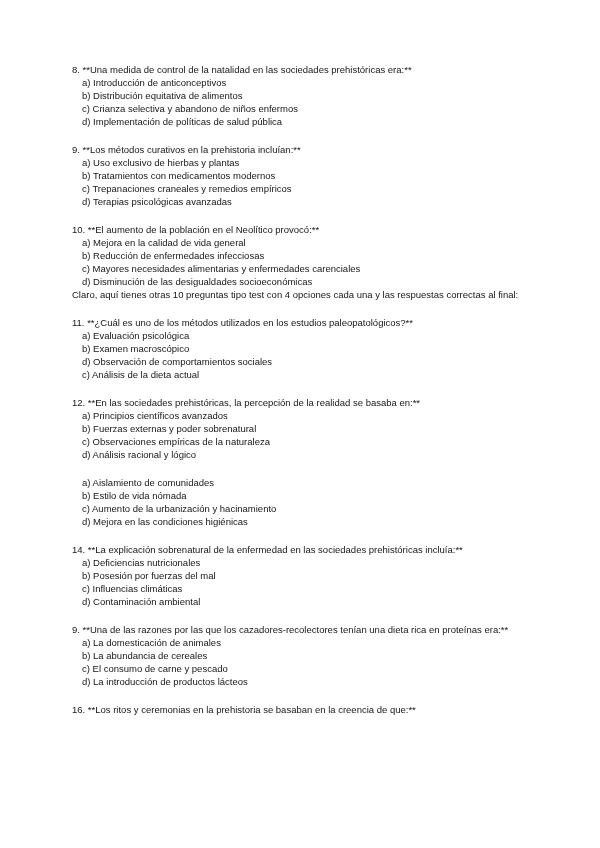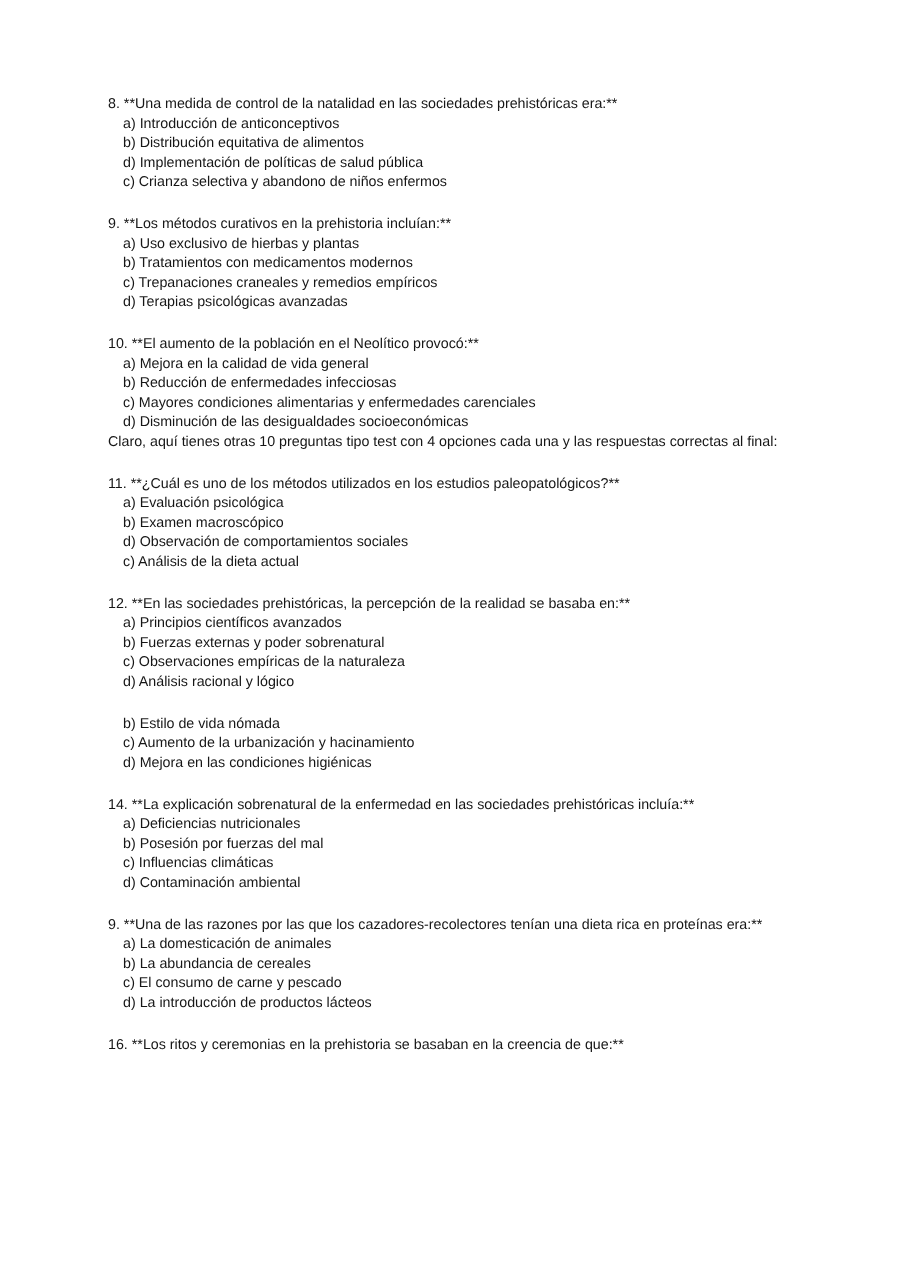--- a/index.html
+++ b/index.html
@@ -23,37 +23,37 @@
 </head>
 <body>
 
 <div class="page">
   <div class="content">
 
     <div class="question">
       <p class="q-line"><span>8.</span> <span>**Una medida de control de la natalidad en las sociedades prehistóricas era:**</span></p>
       <p class="opt">a) Introducción de anticonceptivos</p>
       <p class="opt">b) Distribución equitativa de alimentos</p>
+      <p class="opt">c) Crianza selectiva y abandono de niños enfermos</p>
       <p class="opt">d) Implementación de políticas de salud pública</p>
-      <p class="opt">c) Crianza selectiva y abandono de niños enfermos</p>
     </div>
 
     <div class="question">
       <p class="q-line"><span>9.</span> <span>**Los métodos curativos en la prehistoria incluían:**</span></p>
       <p class="opt">a) Uso exclusivo de hierbas y plantas</p>
       <p class="opt">b) Tratamientos con medicamentos modernos</p>
       <p class="opt">c) Trepanaciones craneales y remedios empíricos</p>
       <p class="opt">d) Terapias psicológicas avanzadas</p>
     </div>
 
     <div class="question no-gap">
       <p class="q-line"><span>10.</span> <span>**El aumento de la población en el Neolítico provocó:**</span></p>
       <p class="opt">a) Mejora en la calidad de vida general</p>
       <p class="opt">b) Reducción de enfermedades infecciosas</p>
-      <p class="opt">c) Mayores condiciones alimentarias y enfermedades carenciales</p>
+      <p class="opt">c) Mayores necesidades alimentarias y enfermedades carenciales</p>
       <p class="opt">d) Disminución de las desigualdades socioeconómicas</p>
     </div>
 
     <p class="interlude">Claro, aquí tienes otras 10 preguntas tipo test con 4 opciones cada una y las respuestas correctas al final:</p>
 
     <div class="question">
       <p class="q-line"><span>11.</span> <span>**¿Cuál es uno de los métodos utilizados en los estudios paleopatológicos?**</span></p>
       <p class="opt">a) Evaluación psicológica</p>
       <p class="opt">b) Examen macroscópico</p>
       <p class="opt">d) Observación de comportamientos sociales</p>
@@ -62,20 +62,21 @@
 
     <div class="question">
       <p class="q-line"><span>12.</span> <span>**En las sociedades prehistóricas, la percepción de la realidad se basaba en:**</span></p>
       <p class="opt">a) Principios científicos avanzados</p>
       <p class="opt">b) Fuerzas externas y poder sobrenatural</p>
       <p class="opt">c) Observaciones empíricas de la naturaleza</p>
       <p class="opt">d) Análisis racional y lógico</p>
     </div>
 
     <div class="question">
+      <p class="opt">a) Aislamiento de comunidades</p>
       <p class="opt">b) Estilo de vida nómada</p>
       <p class="opt">c) Aumento de la urbanización y hacinamiento</p>
       <p class="opt">d) Mejora en las condiciones higiénicas</p>
     </div>
 
     <div class="question">
       <p class="q-line"><span>14.</span> <span>**La explicación sobrenatural de la enfermedad en las sociedades prehistóricas incluía:**</span></p>
       <p class="opt">a) Deficiencias nutricionales</p>
       <p class="opt">b) Posesión por fuerzas del mal</p>
       <p class="opt">c) Influencias climáticas</p>

